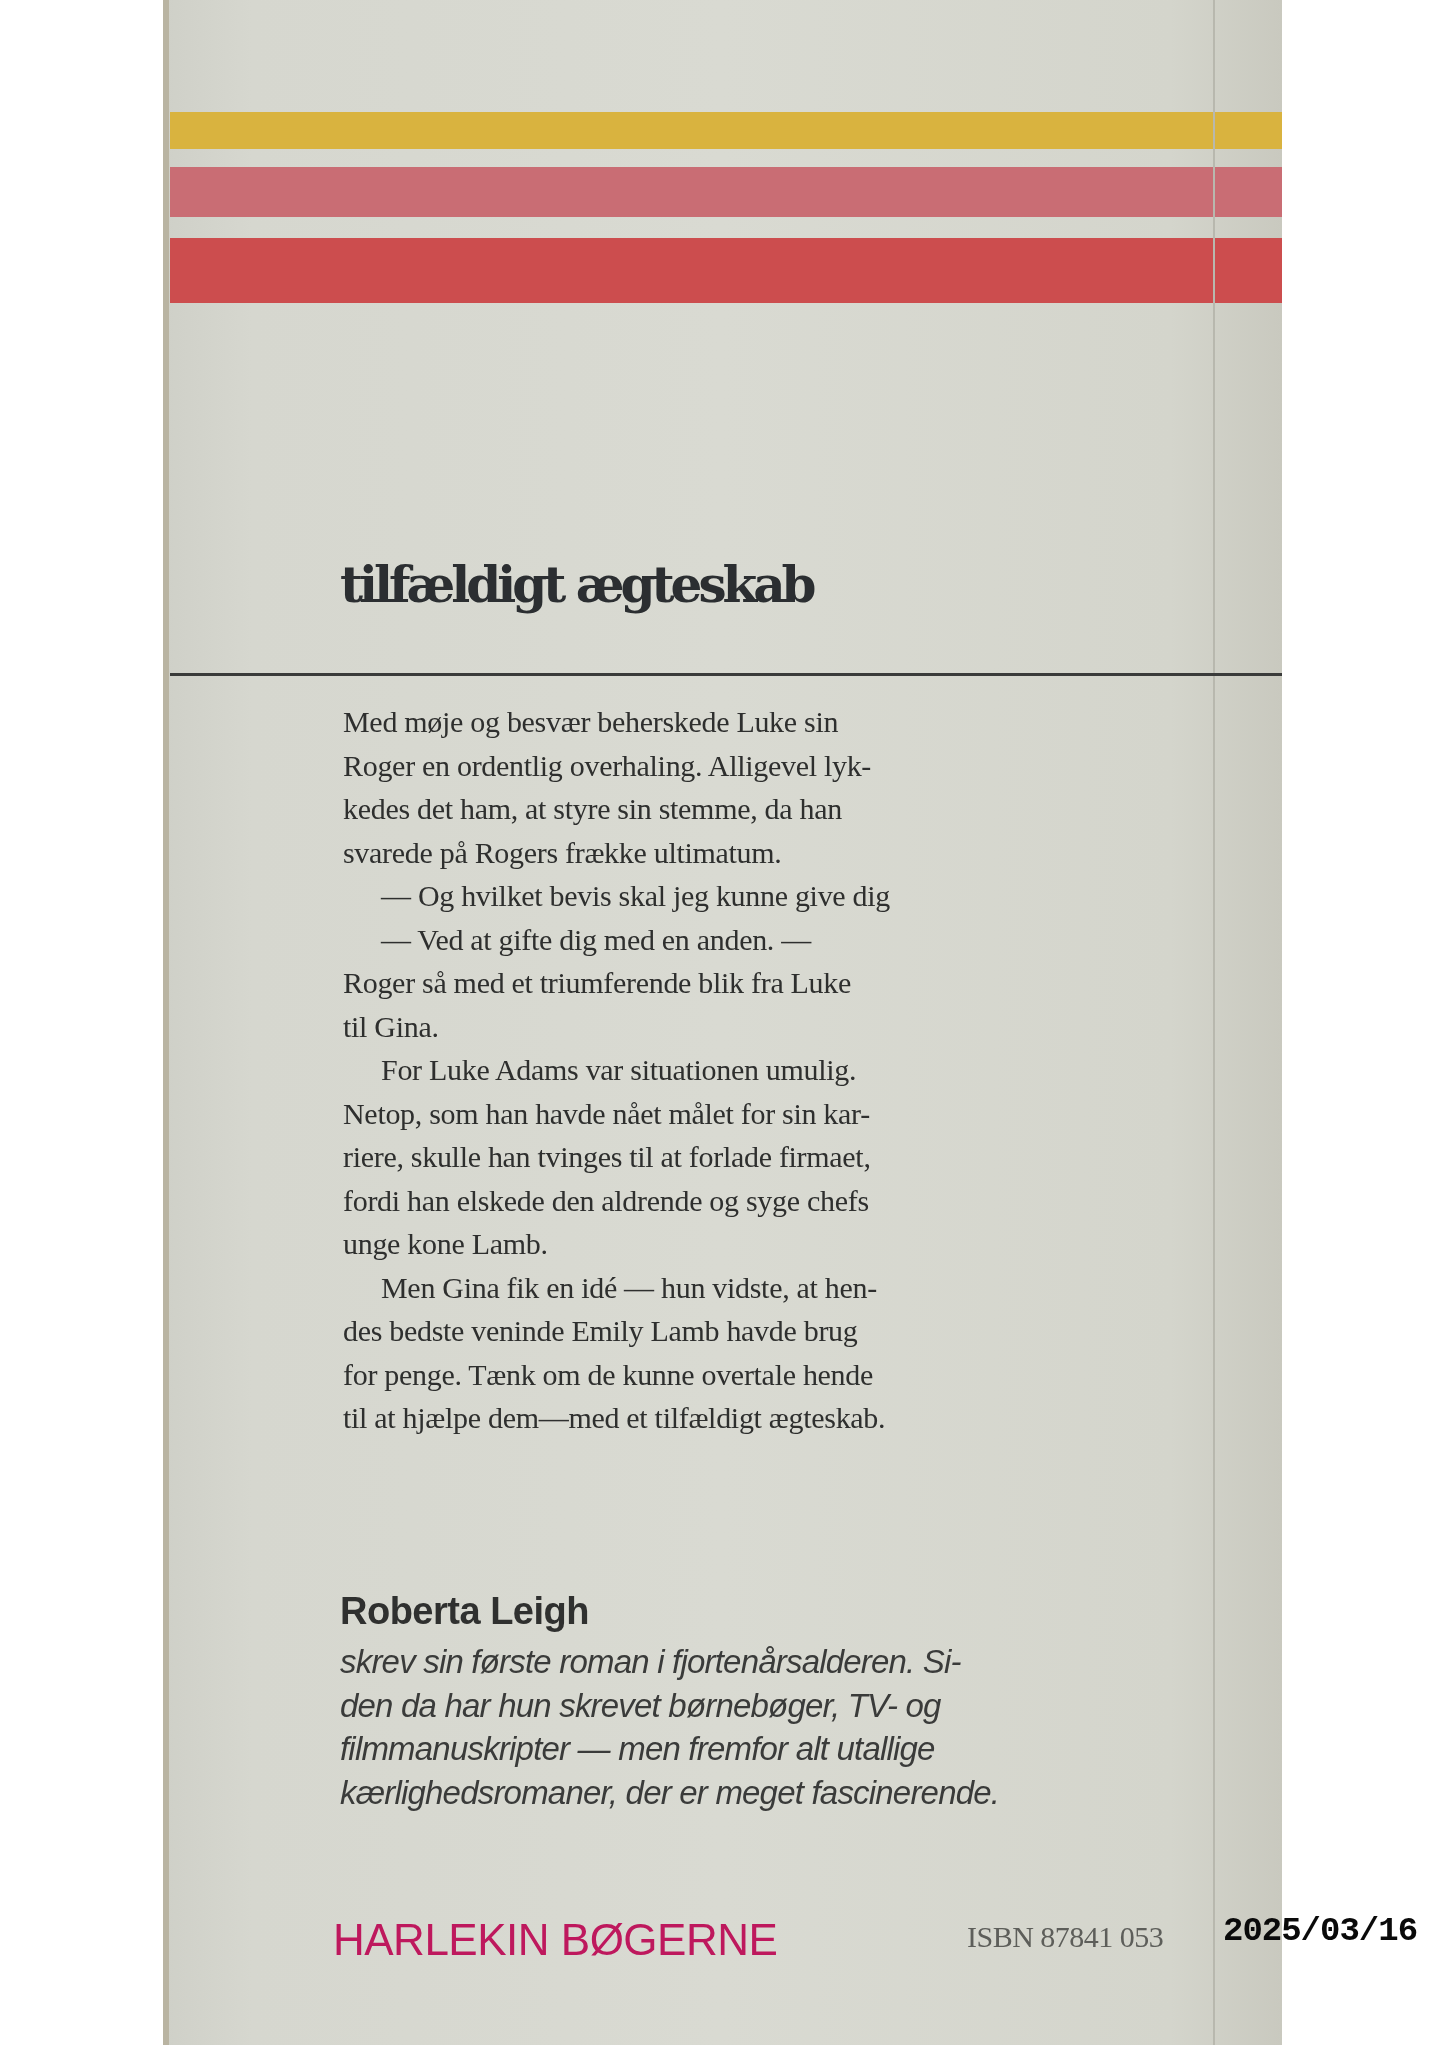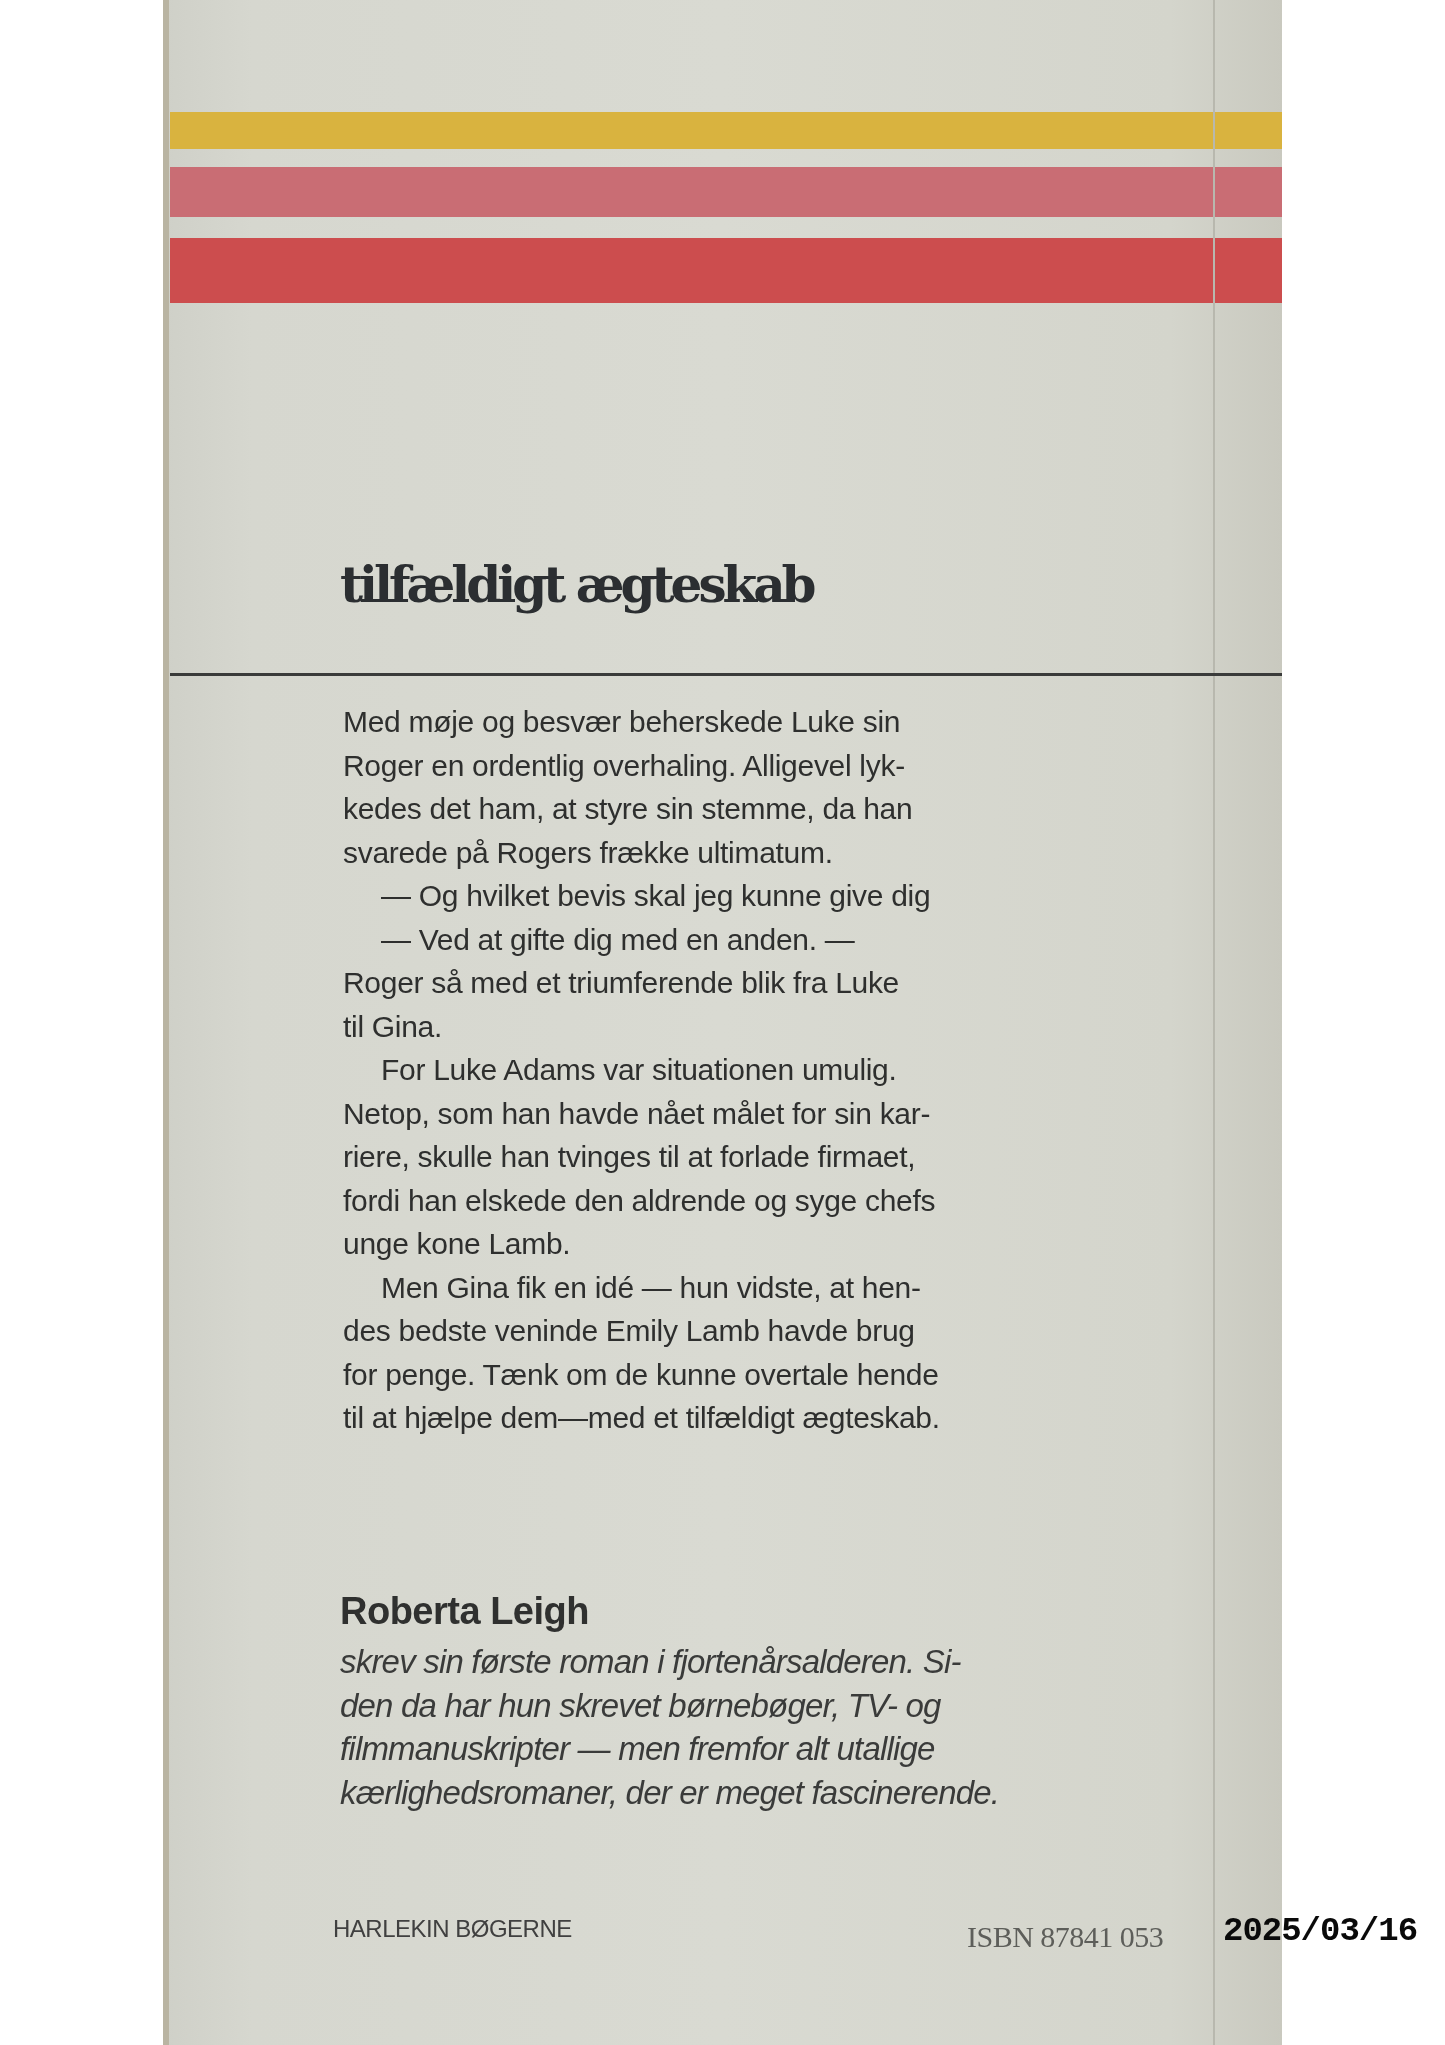--- a/index.html
+++ b/index.html
@@ -30,42 +30,42 @@
     font-family: "DejaVu Serif", serif; font-weight: bold;
     font-size: 50px; letter-spacing: -4px; color: #2b2e31;
     line-height: 1;
   }
   .rule {
     position: absolute; left: 170px; top: 673px; width: 1112px; height: 3px;
     background: #3a3b3a;
   }
   .body-text {
     position: absolute; left: 343px; top: 700px; width: 830px;
-    font-family: Liberation Sans, sans-serif; font-size: 30px;
+    font-family: Liberation Serif, serif; font-size: 30px;
     line-height: 43.5px; color: #2e2f2e; letter-spacing: -0.3px;
   }
   .body-text .line { display: block; white-space: nowrap; }
   .body-text .indent { padding-left: 38px; }
 
   .author-name {
     position: absolute; left: 340px; top: 1590px;
     font-family: "Liberation Sans", sans-serif; font-weight: bold;
     font-size: 38px; color: #2f302f; letter-spacing: -0.5px;
   }
   .author-bio {
     position: absolute; left: 340px; top: 1640px; width: 840px;
     font-family: "Liberation Sans", sans-serif; font-style: italic;
     font-size: 33px; line-height: 43.5px; color: #3a3b3a; letter-spacing: -0.8px;
   }
   .author-bio .line { display: block; white-space: nowrap; }
 
   .publisher {
     position: absolute; left: 333px; top: 1915px;
-    font-family: "Liberation Sans", sans-serif; font-size: 24px;
-    color: #404040; letter-spacing: -0.5px;
+    font-family: "Liberation Sans", sans-serif; font-size: 44px;
+    color: #be185d; letter-spacing: -0.5px;
   }
   .isbn {
     position: absolute; left: 967px; top: 1920px;
     font-family: Liberation Serif, serif; font-size: 30px;
     color: #5d5e5a; letter-spacing: -0.5px;
   }
   .date-stamp {
     position: absolute; left: 1223px; top: 1912px;
     font-family: Liberation Mono, monospace; font-weight: bold;
     font-size: 34px; color: #0a0a0a; letter-spacing: -1px;

